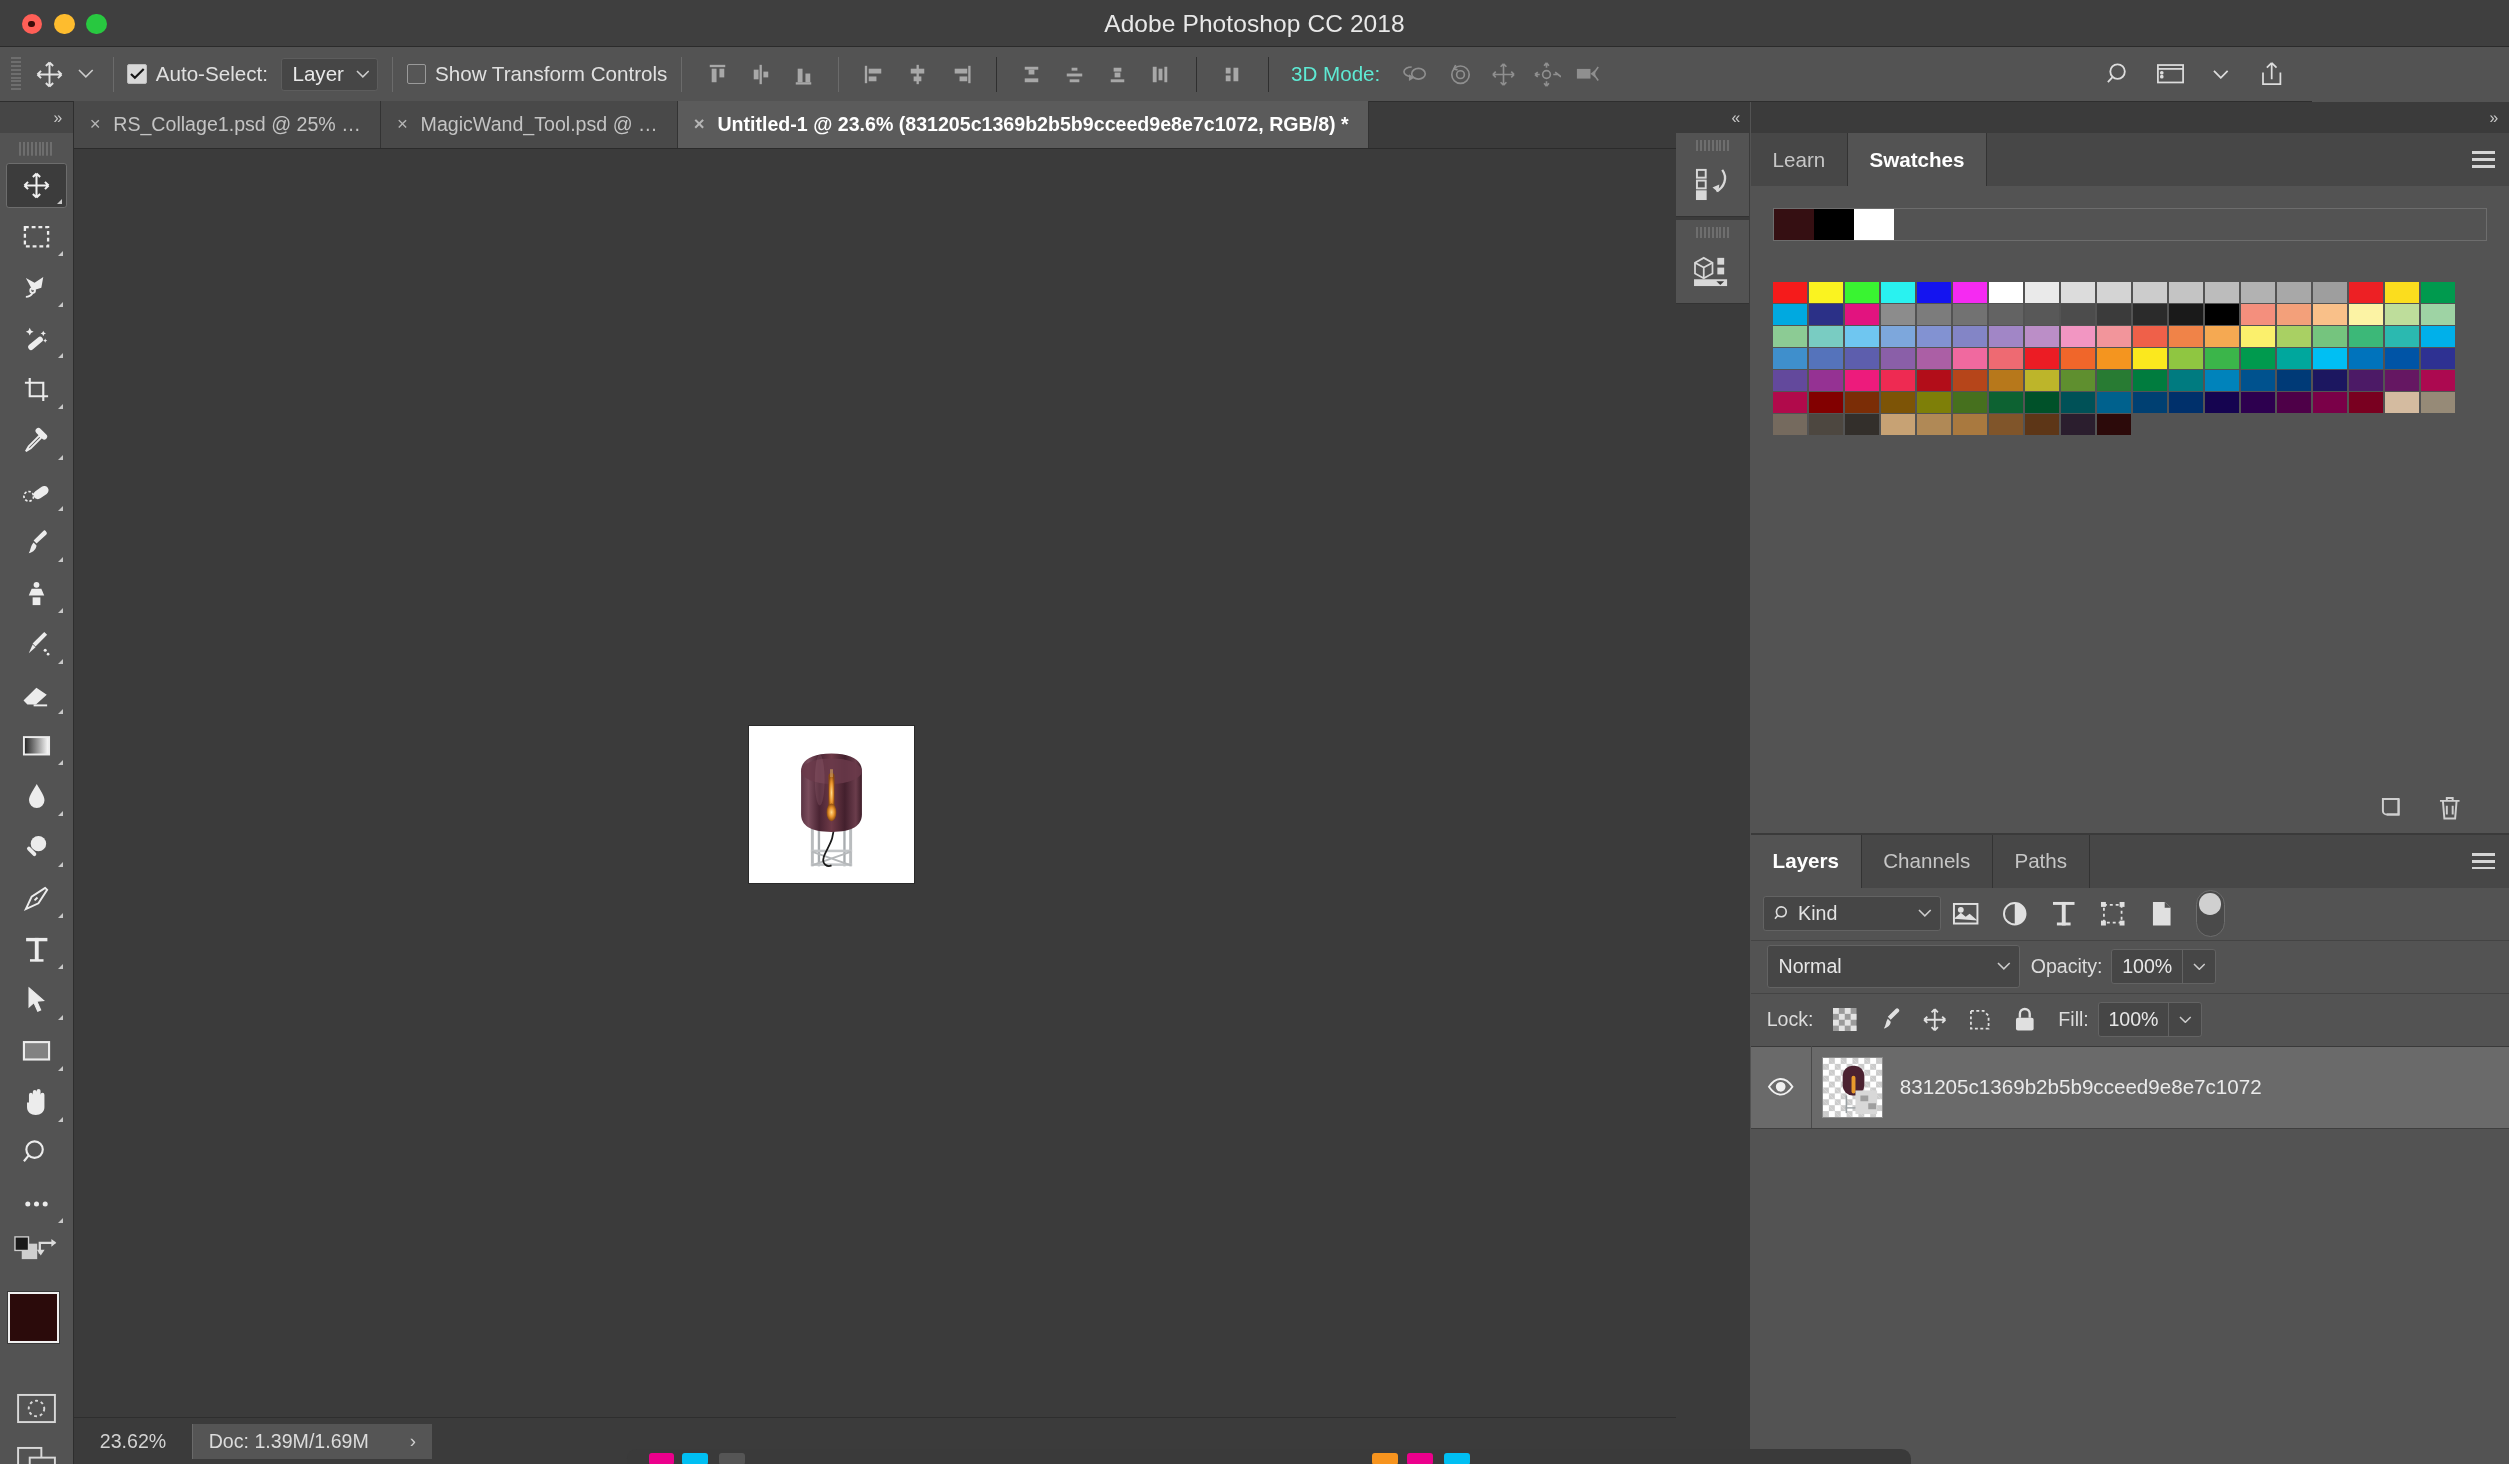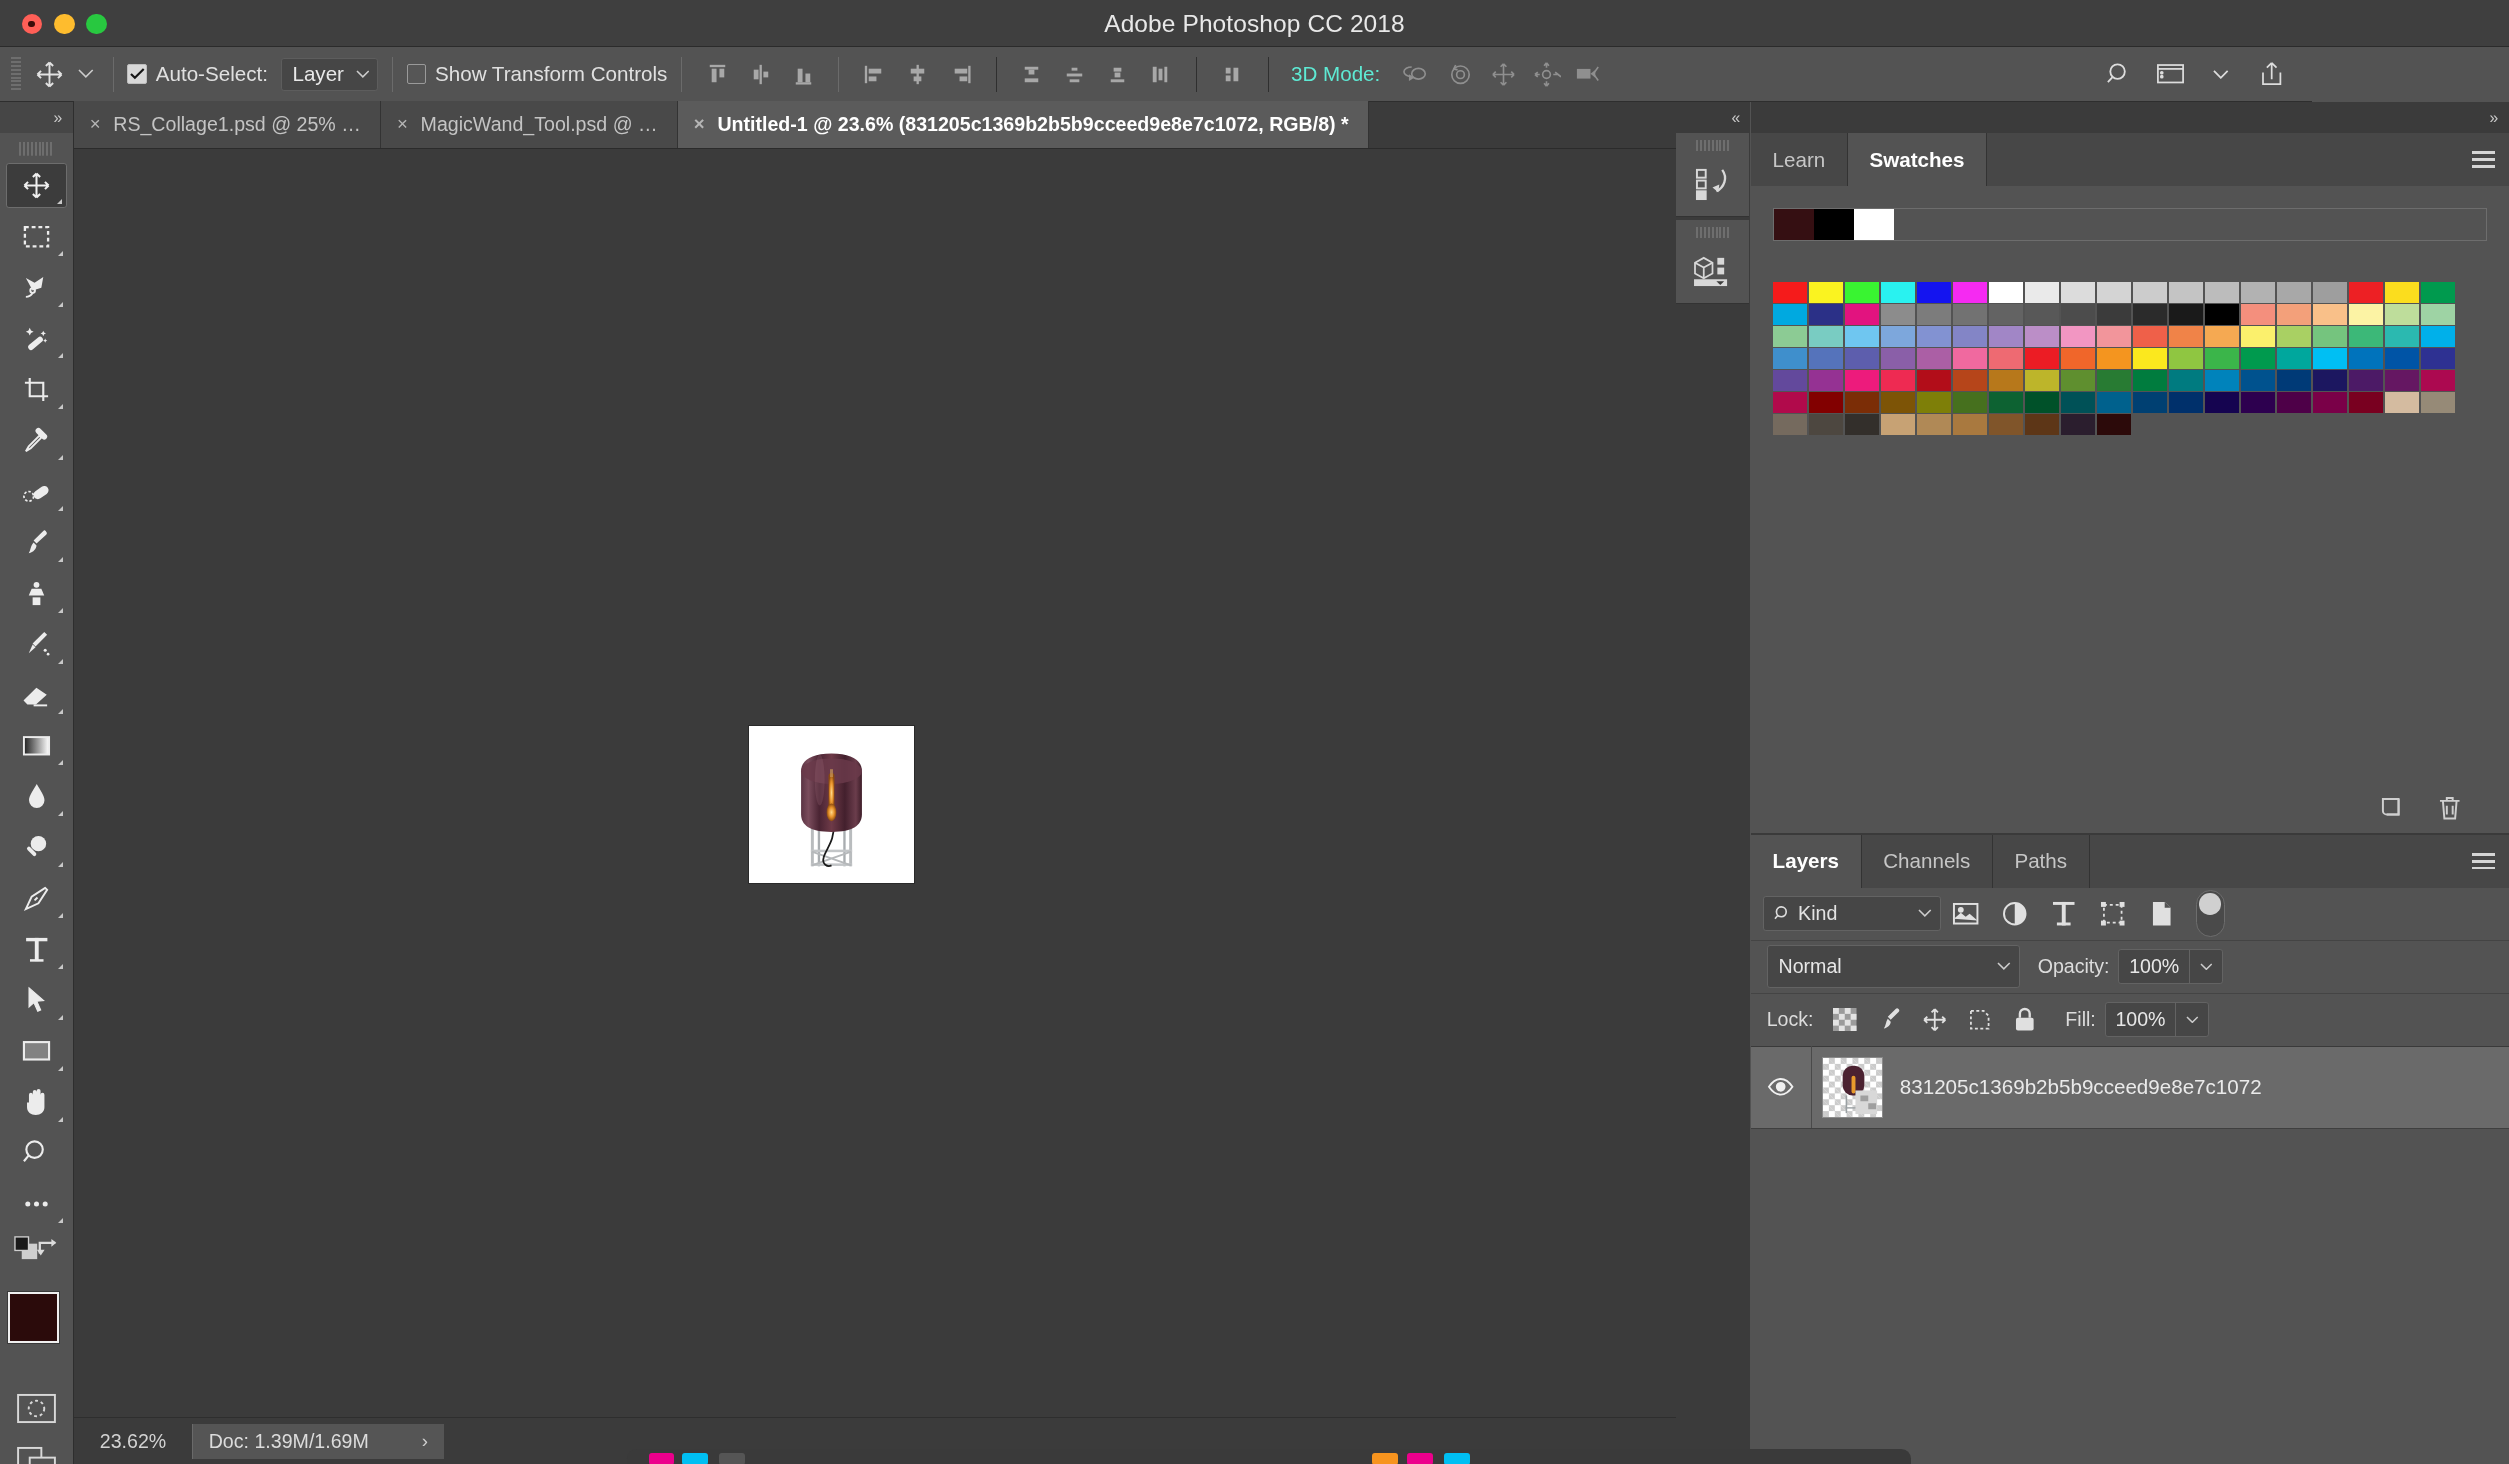--- a/index.html
+++ b/index.html
@@ -140,21 +140,21 @@
     position: absolute; left: 74px; top: 1417px; width: 1602px; height: 47px;
     background: #3b3b3b; display: flex; align-items: center;
     border-top: 1px solid #2e2e2e;
   }
   .st-zoom {
     width: 118px; height: 47px; display: flex; align-items: center; justify-content: center;
     font-size: 19.6px; color: #d2d2d2;
   }
   .st-doc {
     height: 35px; background: #555555; display: flex; align-items: center;
-    padding: 0 15.7px; gap: 53px; font-size: 19.6px; color: #dcdcdc;
+    padding: 0 15.7px; gap: 41px; font-size: 19.6px; color: #dcdcdc;
     border-left: 1px solid #6a6a6a;
   }
   .st-caret { font-size: 18.6px; color: #d0d0d0; }
 
   
   .mini-strip {
     position: absolute; left: 1676px; top: 102px; width: 74px; height: 1362px;
     background: #3b3b3b;
   }
   .ms-collapse {
@@ -235,21 +235,21 @@
 
   .blendrow {
     display: flex; align-items: center; height: 53px; padding: 0 15.7px; gap: 0;
     border-bottom: 1px solid #444;
   }
   .blendsel {
     height: 43px; width: 253px; background: #464646; border: 1px solid #636363; border-radius: 2.9px;
     display: flex; align-items: center; padding: 0 7.8px 0 10.8px;
   }
   .blendsel .bl { font-size: 19.6px; color: #e7e7e7; flex: 1; }
-  .lbl { font-size: 19.6px; color: #dcdcdc; margin-left: 18px; margin-right: 8.8px; white-space: nowrap; }
+  .lbl { font-size: 19.6px; color: #dcdcdc; margin-left: 11px; margin-right: 8.8px; white-space: nowrap; }
   .numbox {
     height: 35px; background: #464646; border: 1px solid #636363; border-radius: 2.9px;
     display: flex; align-items: center;
   }
   .numbox .nv { font-size: 19.6px; color: #e7e7e7; padding: 0 9.8px; min-width: 69px; text-align: left; }
   .numbox .ncar { width: 33px; display: flex; align-items: center; justify-content: center; border-left: 1px solid #636363; height: 100%; }
 
   .lockrow {
     display: flex; align-items: center; height: 53px; padding: 0 15.7px; gap: 0;
     border-bottom: 1px solid #3a3a3a;

